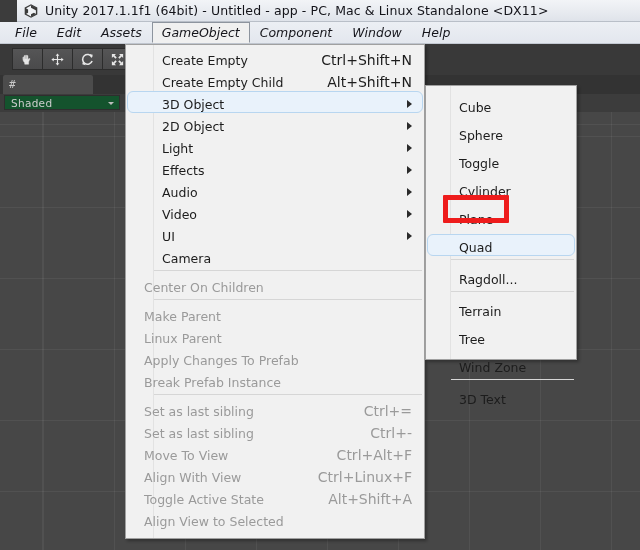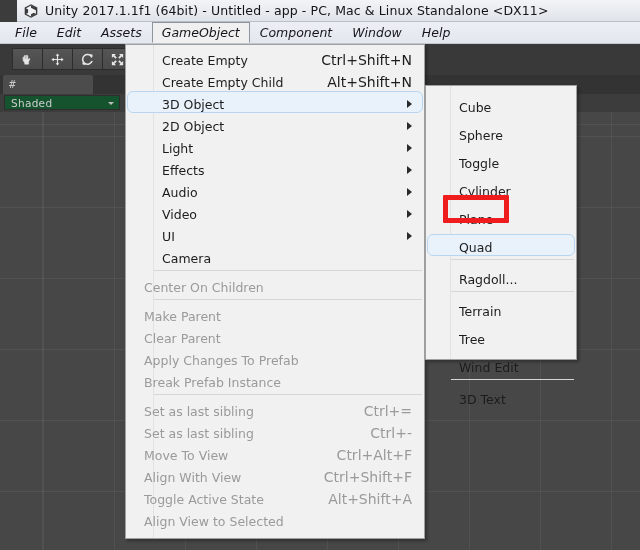--- a/index.html
+++ b/index.html
@@ -417,21 +417,21 @@
     <div class="menu-item disabled">
       <span>Center On Children</span>
     </div>
 
     <div class="menu-sep"></div>
 
     <div class="menu-item disabled">
       <span>Make Parent</span>
     </div>
     <div class="menu-item disabled">
-      <span>Clear Parent</span>
+      <span>Linux Parent</span>
     </div>
     <div class="menu-item disabled">
       <span>Apply Changes To Prefab</span>
     </div>
     <div class="menu-item disabled">
       <span>Break Prefab Instance</span>
     </div>
 
     <div class="menu-sep"></div>
 
@@ -442,21 +442,21 @@
     <div class="menu-item disabled">
       <span>Set as last sibling</span>
       <span class="shortcut">Ctrl+-</span>
     </div>
     <div class="menu-item disabled">
       <span>Move To View</span>
       <span class="shortcut">Ctrl+Alt+F</span>
     </div>
     <div class="menu-item disabled">
       <span>Align With View</span>
-      <span class="shortcut">Ctrl+Shift+F</span>
+      <span class="shortcut">Ctrl+Linux+F</span>
     </div>
     <div class="menu-item disabled">
       <span>Toggle Active State</span>
       <span class="shortcut">Alt+Shift+A</span>
     </div>
     <div class="menu-item disabled">
       <span>Align View to Selected</span>
     </div>
   </div>
 
@@ -490,21 +490,21 @@
 
     <div class="menu-sep"></div>
 
     <div class="menu-item">
       <span>Terrain</span>
     </div>
     <div class="menu-item">
       <span>Tree</span>
     </div>
     <div class="menu-item">
-      <span>Wind Edit</span>
+      <span>Wind Zone</span>
     </div>
 
     <div class="menu-sep"></div>
 
     <div class="menu-item">
       <span>3D Text</span>
     </div>
   </div>
 
   <div class="red-box"></div>

